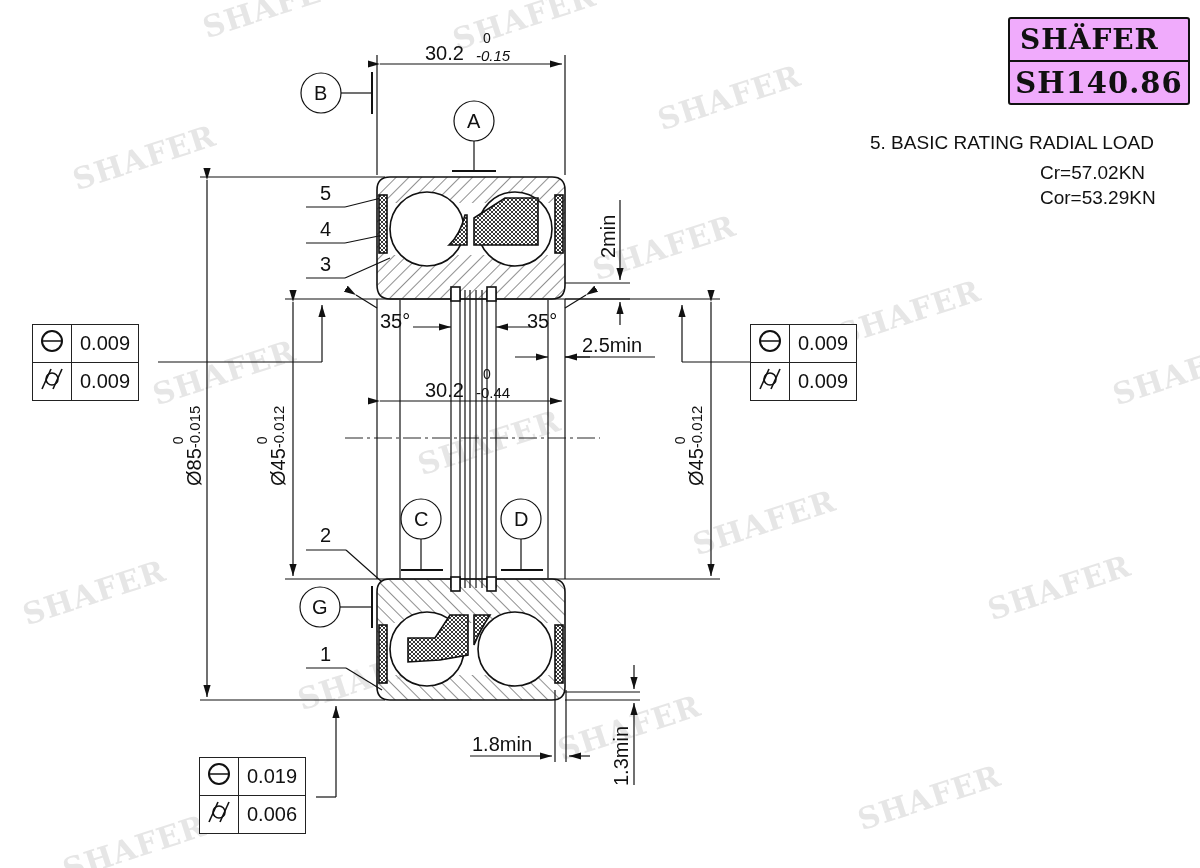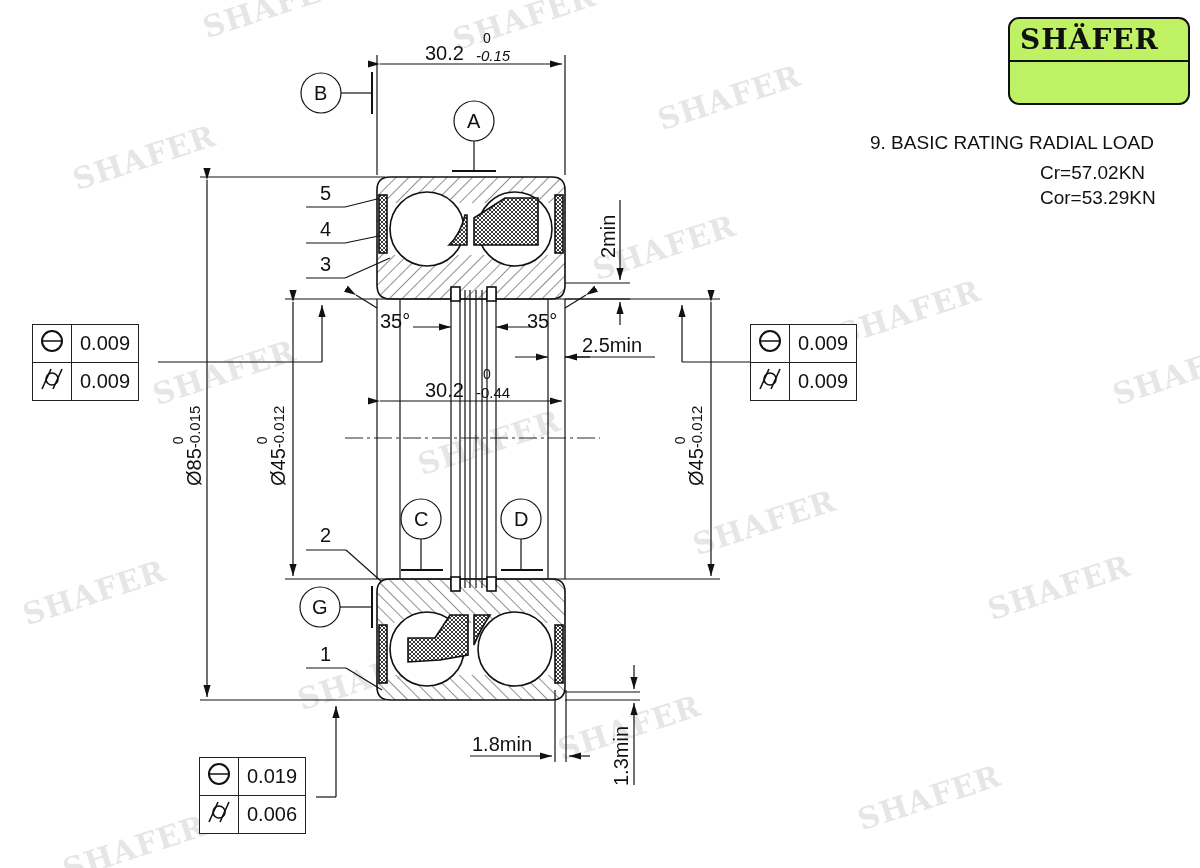--- a/index.html
+++ b/index.html
@@ -3,21 +3,21 @@
 <meta charset="utf-8">
 <style>
   html, body { margin:0; padding:0; background:#ffffff; }
   body { width:1200px; height:868px; position:relative; overflow:hidden;
          font-family:"Liberation Sans", sans-serif; color:#111; }
   svg { position:absolute; left:0; top:0; }
   .abs { position:absolute; white-space:nowrap; }
   .wm { position:absolute; font-family:"DejaVu Serif", serif; font-weight:bold;
         font-size:30px; color:#e6e6e6; transform:rotate(-18deg); letter-spacing:1px; }
   .logo-box { position:absolute; left:1008px; top:17px; width:178px; height:84px;
-              border:2px solid #111; border-radius:11px; background:#bef264; }
+              border:2px solid #111; border-radius:3px; background:#f0abfc; }
   .logo-top { height:41px; border-bottom:2px solid #111; display:flex; align-items:center;
               padding-left:10px; font-family:"DejaVu Serif", serif; font-weight:bold;
               font-size:28px; letter-spacing:1px; }
   .logo-bot { height:41px; display:flex; align-items:center; justify-content:center;
               font-family:"DejaVu Serif", serif; font-weight:bold; font-size:29px; letter-spacing:1px; }
   .note { font-size:19px; }
   .dim { font-size:20px; }
   .tol-up { font-size:14px; }
   .tol-dn { font-size:15px; }
   .fcf { position:absolute; border-collapse:collapse; background:#fff;padding-left:15px; }
@@ -179,23 +179,24 @@
     <path d="M474,615 L490,615 Q480,630 474,645 Z" fill="url(#cross)"></path>
     <rect x="379" y="625" width="8" height="58" fill="url(#cross)"></rect>
     <rect x="555" y="625" width="8" height="58" fill="url(#cross)"></rect>
     <rect x="451" y="577" width="9" height="14" fill="#fff"></rect>
     <rect x="487" y="577" width="9" height="14" fill="#fff"></rect>
   </g>
 </svg>
 
 <div class="logo-box">
   <div class="logo-top">SHÄFER</div>
-</div>
-
-<div class="abs note" style="left:870px;top:132px;">9. BASIC RATING RADIAL LOAD</div>
+  <div class="logo-bot">SH140.86</div>
+</div>
+
+<div class="abs note" style="left:870px;top:132px;">5. BASIC RATING RADIAL LOAD</div>
 <div class="abs note" style="left:1040px;top:162px;">Cr=57.02KN</div>
 <div class="abs note" style="left:1040px;top:187px;">Cor=53.29KN</div>
 
 <div class="abs dim" style="left:425px;top:42px;">30.2</div>
 <div class="abs tol-up" style="left:483px;top:30px;">0</div>
 <div class="abs tol-dn" style="left:476px;top:47px;font-style:italic;">-0.15</div>
 
 <div class="abs dim" style="left:425px;top:379px;">30.2</div>
 <div class="abs tol-up" style="left:483px;top:366px;">0</div>
 <div class="abs tol-dn" style="left:476px;top:384px;">-0.44</div>

